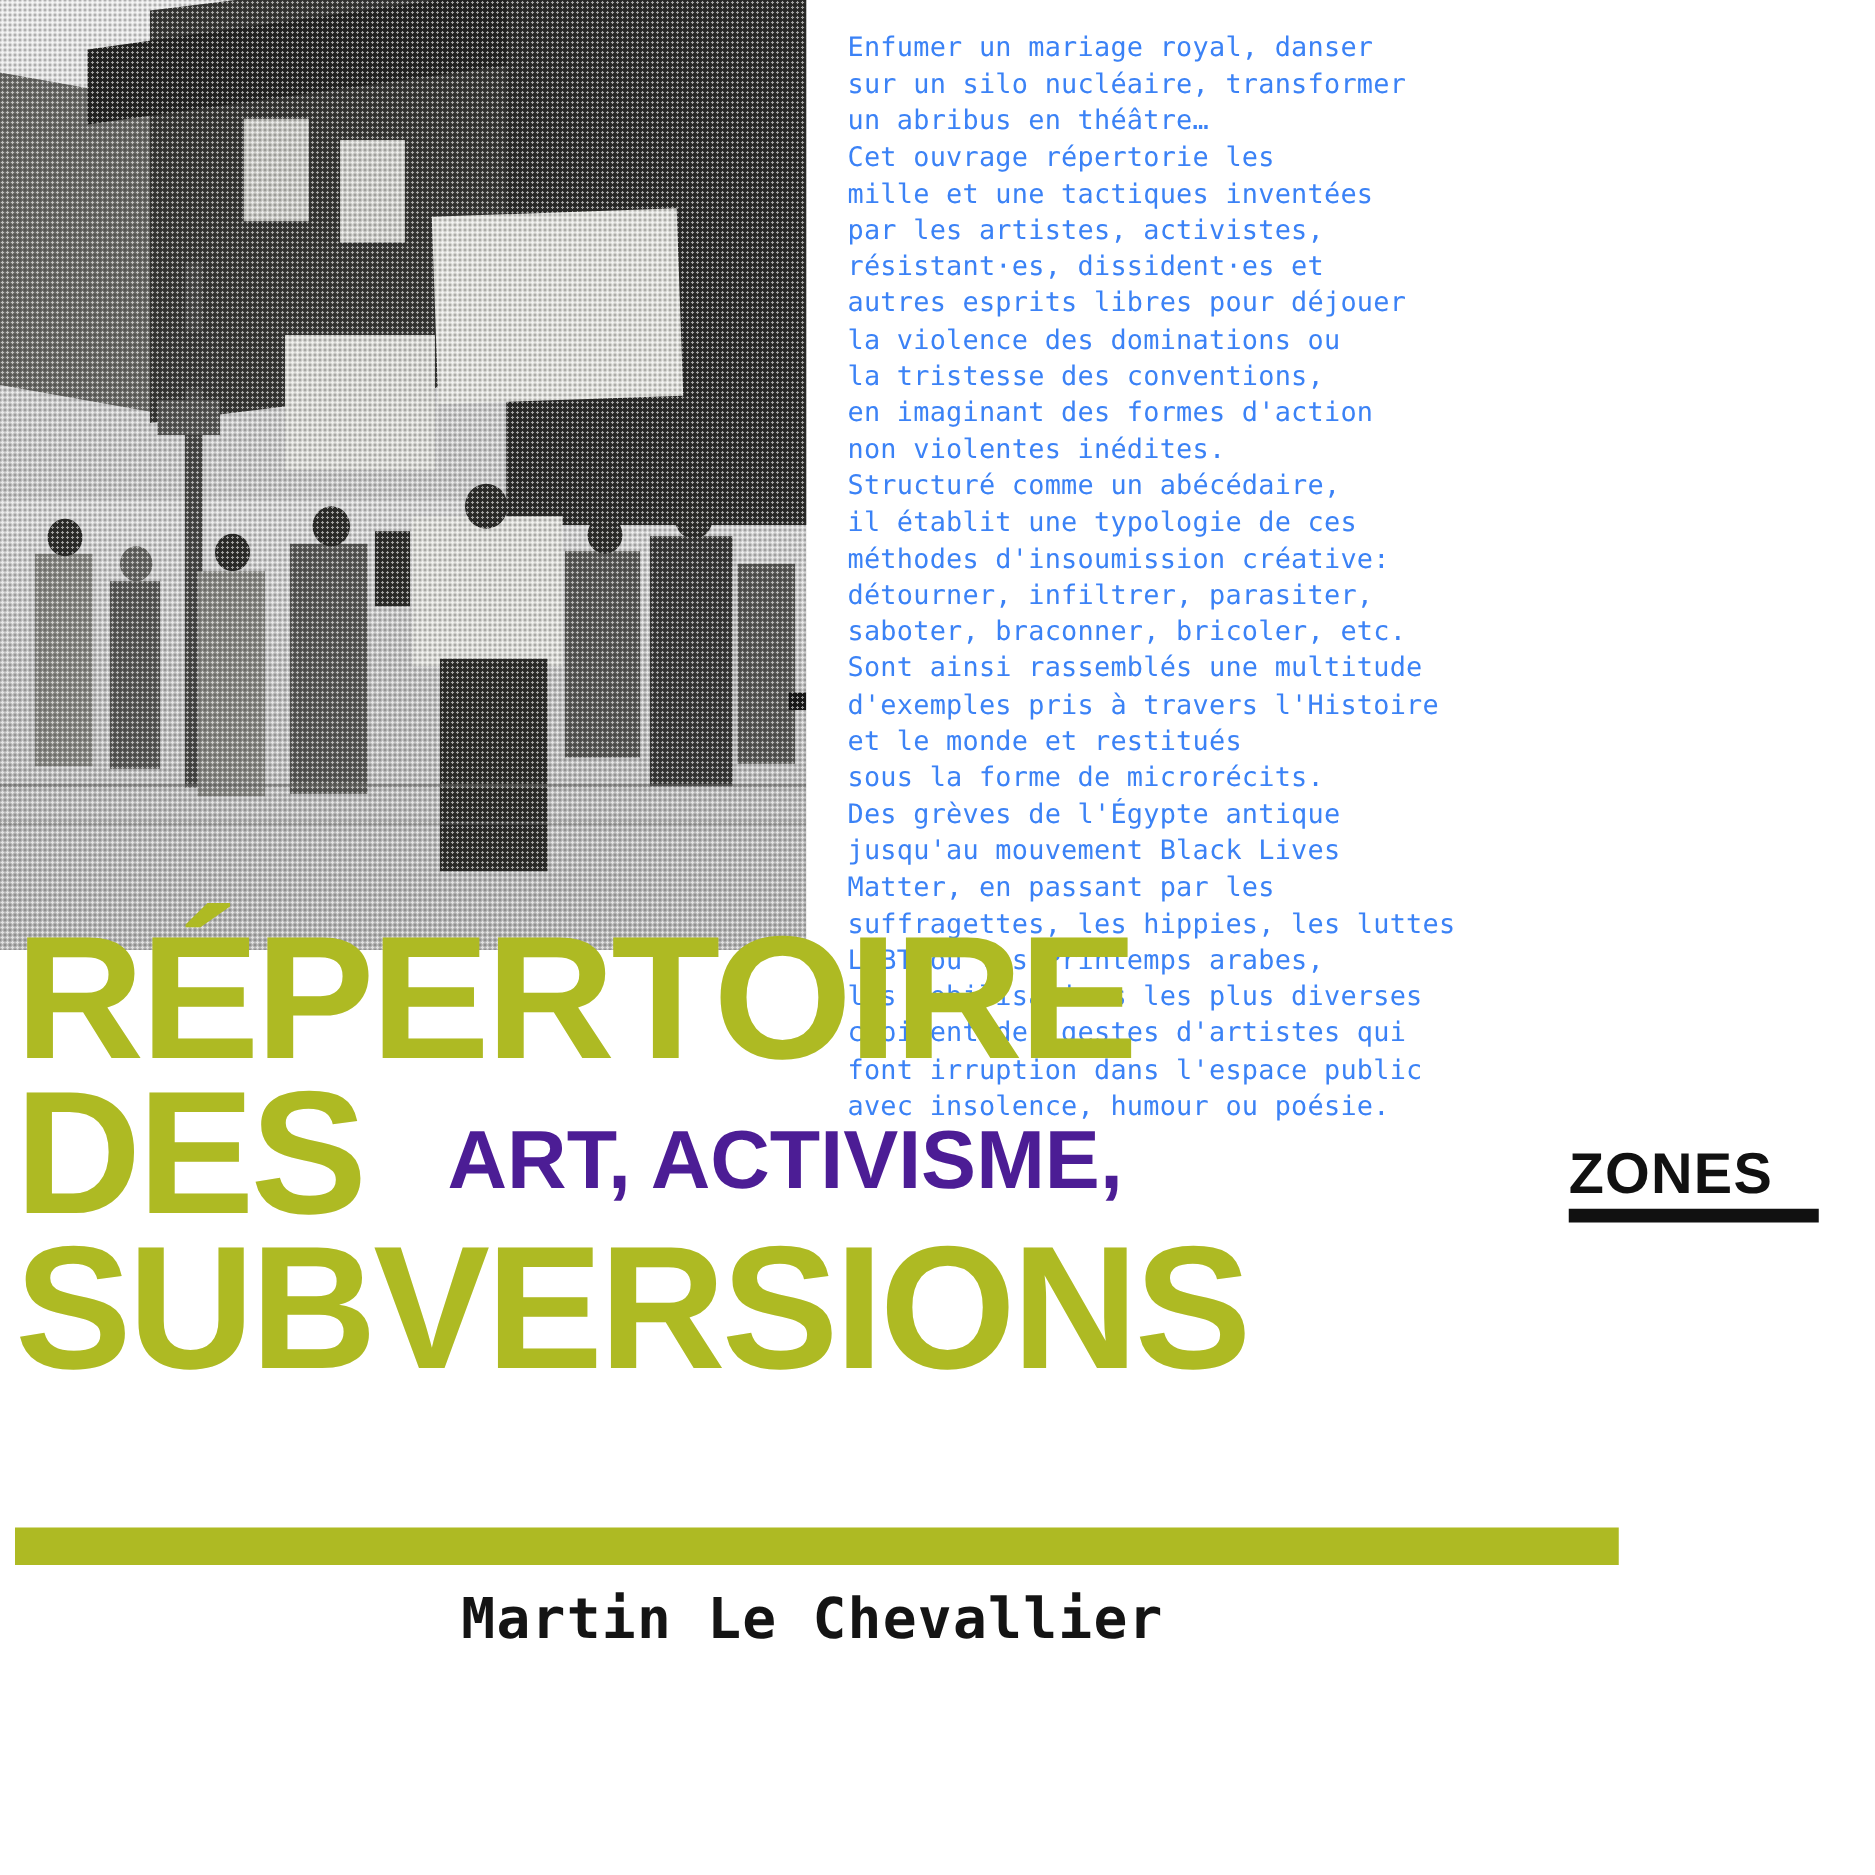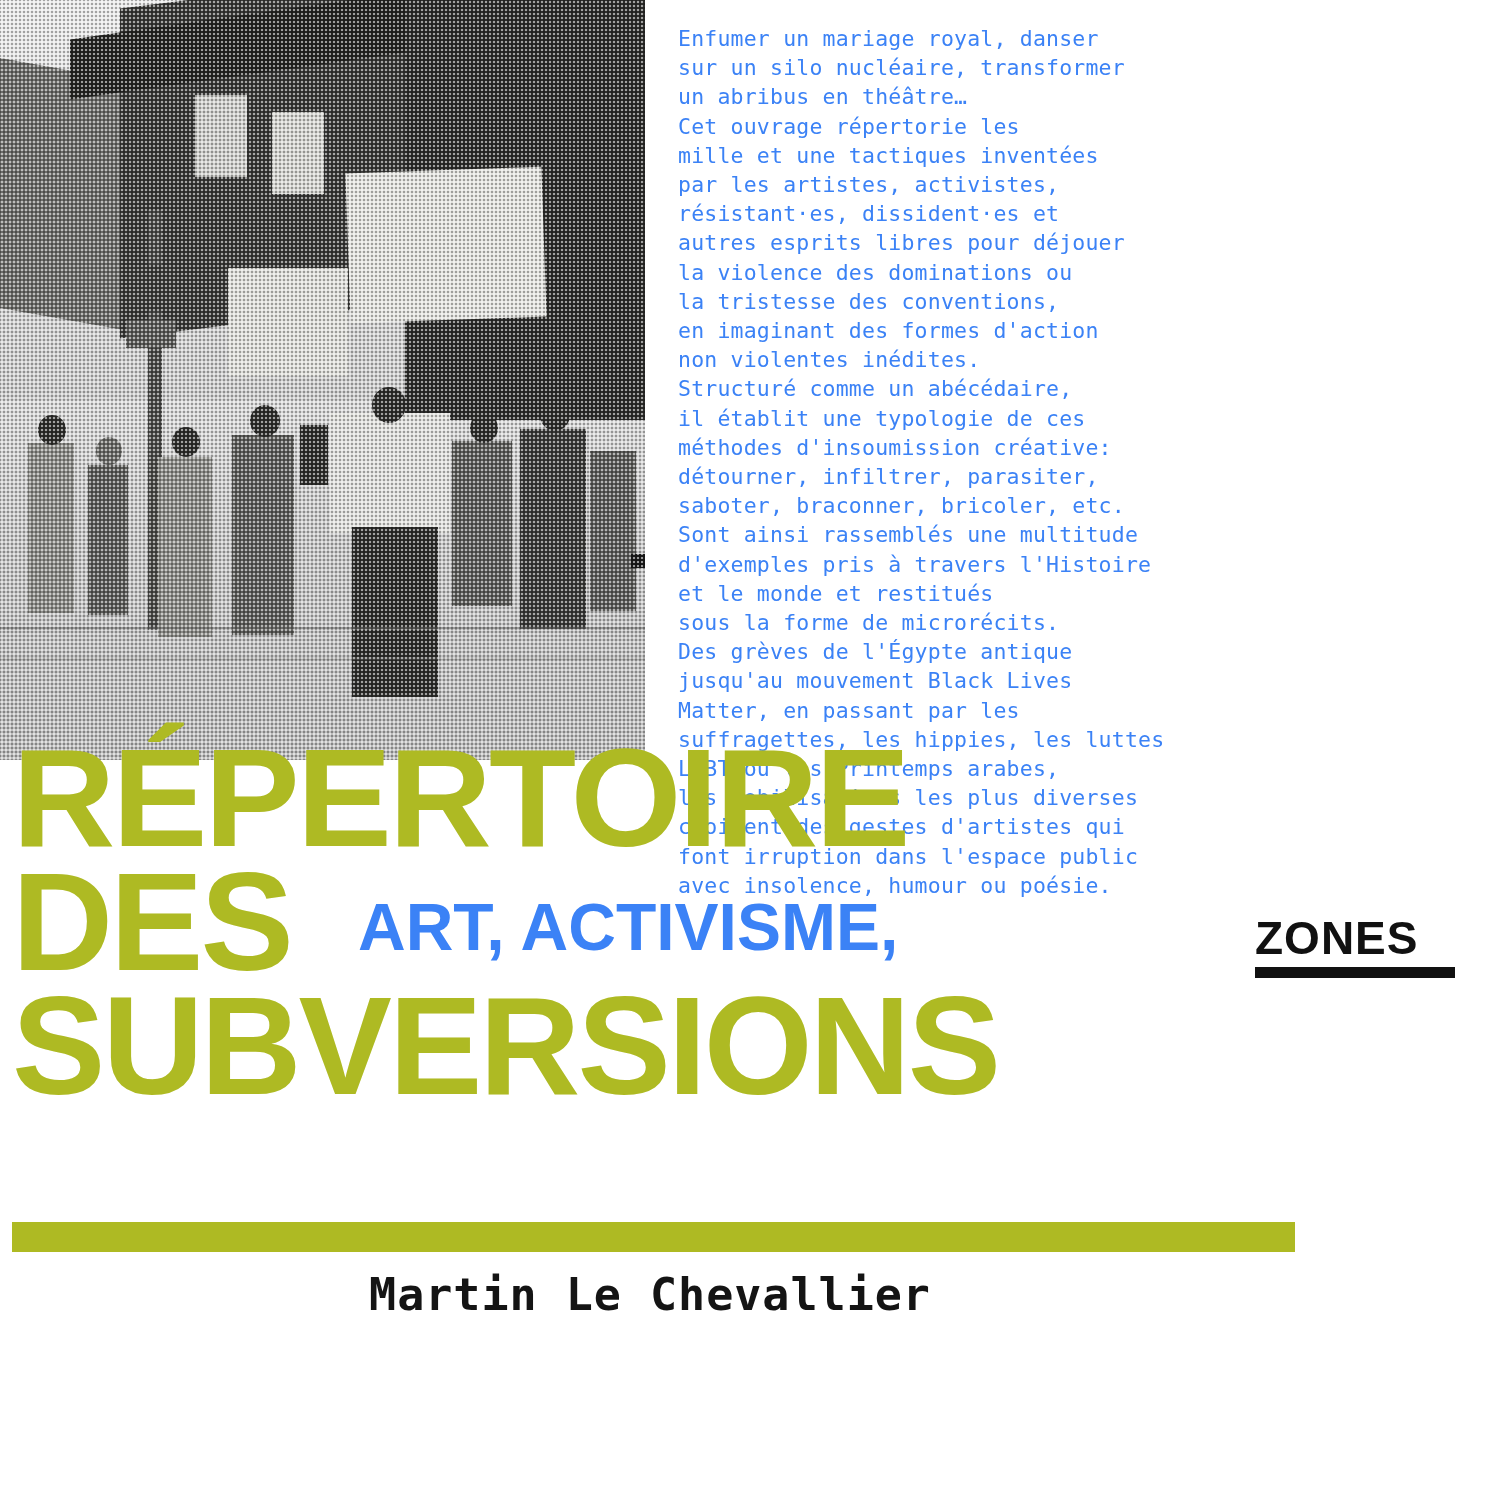--- a/index.html
+++ b/index.html
@@ -229,21 +229,21 @@
   }
   .subtitle {
     position: absolute;
     left: 358px;
     top: 896px;
     font-family: "Liberation Sans", sans-serif;
     font-weight: 700;
     font-size: 66px;
     line-height: 0.96;
     letter-spacing: 0px;
-    color: #3b82f6;
+    color: #4c1d95;
   }
   .title-rule {
     position: absolute;
     left: 12px;
     top: 1222px;
     width: 1283px;
     height: 30px;
     background: #aeba23;
   }
 

